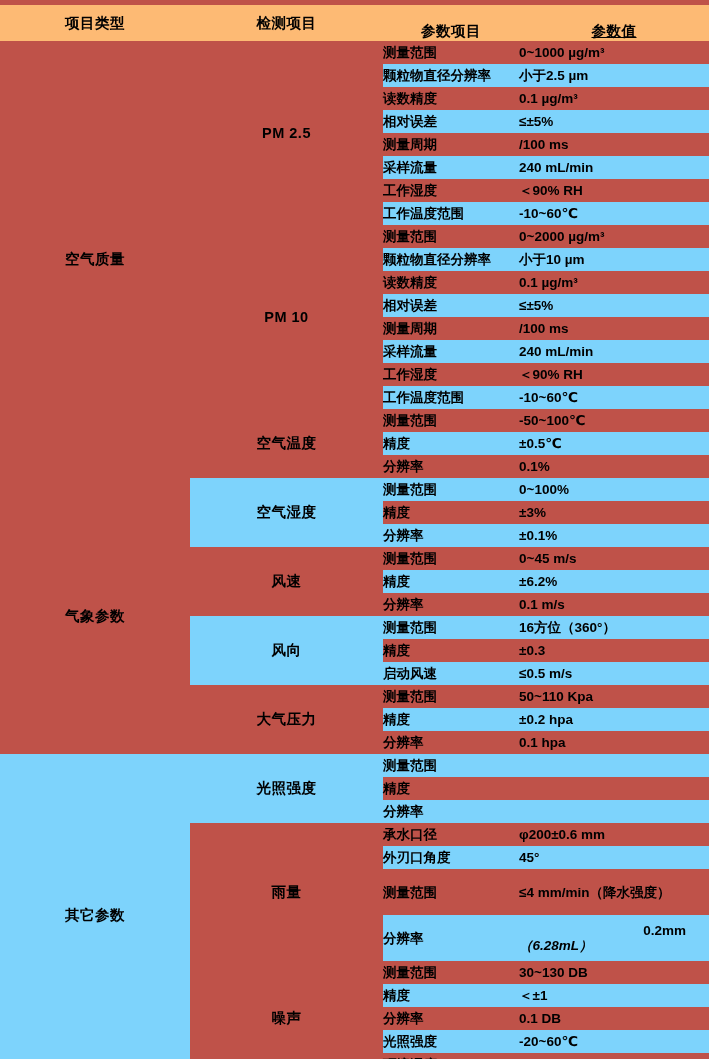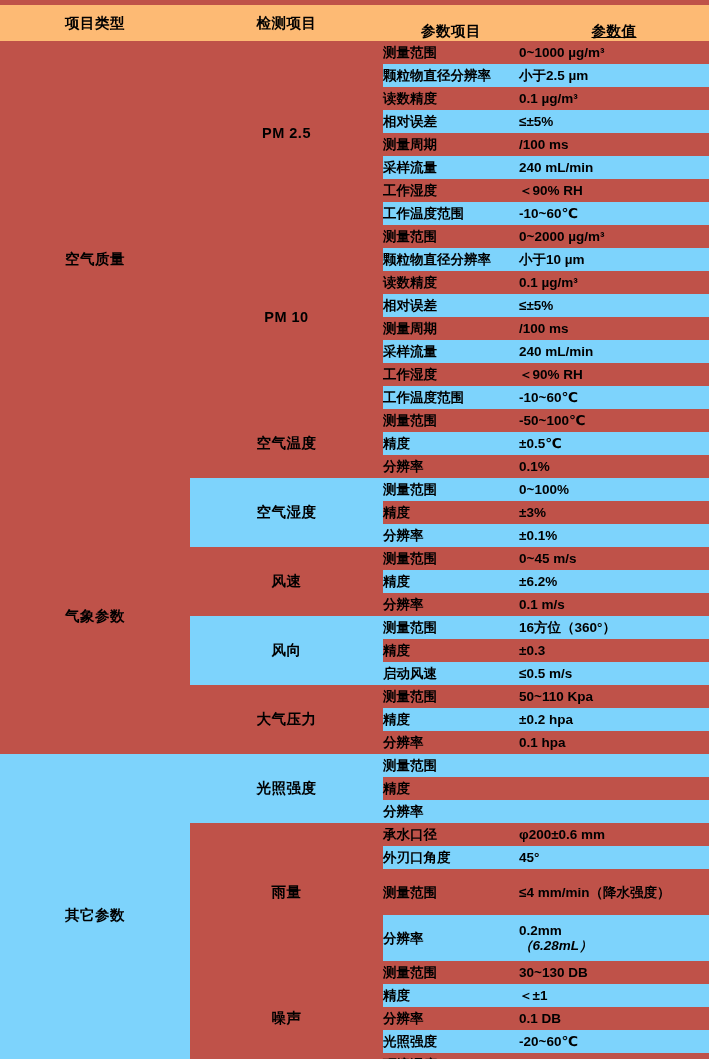--- a/index.html
+++ b/index.html
@@ -74,22 +74,22 @@
   }
 
   tr.r2 td.pname, tr.r2 td.pval { height: 46px; }
 
   .val-wide {
     display: block;
     width: 100%;
   }
   .val-wide .w-top {
     display: flex;
-    justify-content: flex-start;
-    padding-right: 4px;
+    justify-content: flex-end;
+    padding-right: 23px;
   }
   .val-wide .w-bot { display: block; font-style: italic; }
   .val-2line { display: block; line-height: 21px; }
 </style>
 </head>
 <body>
 
 <table id="spec-table">
   <colgroup>
     <col class="c1">

